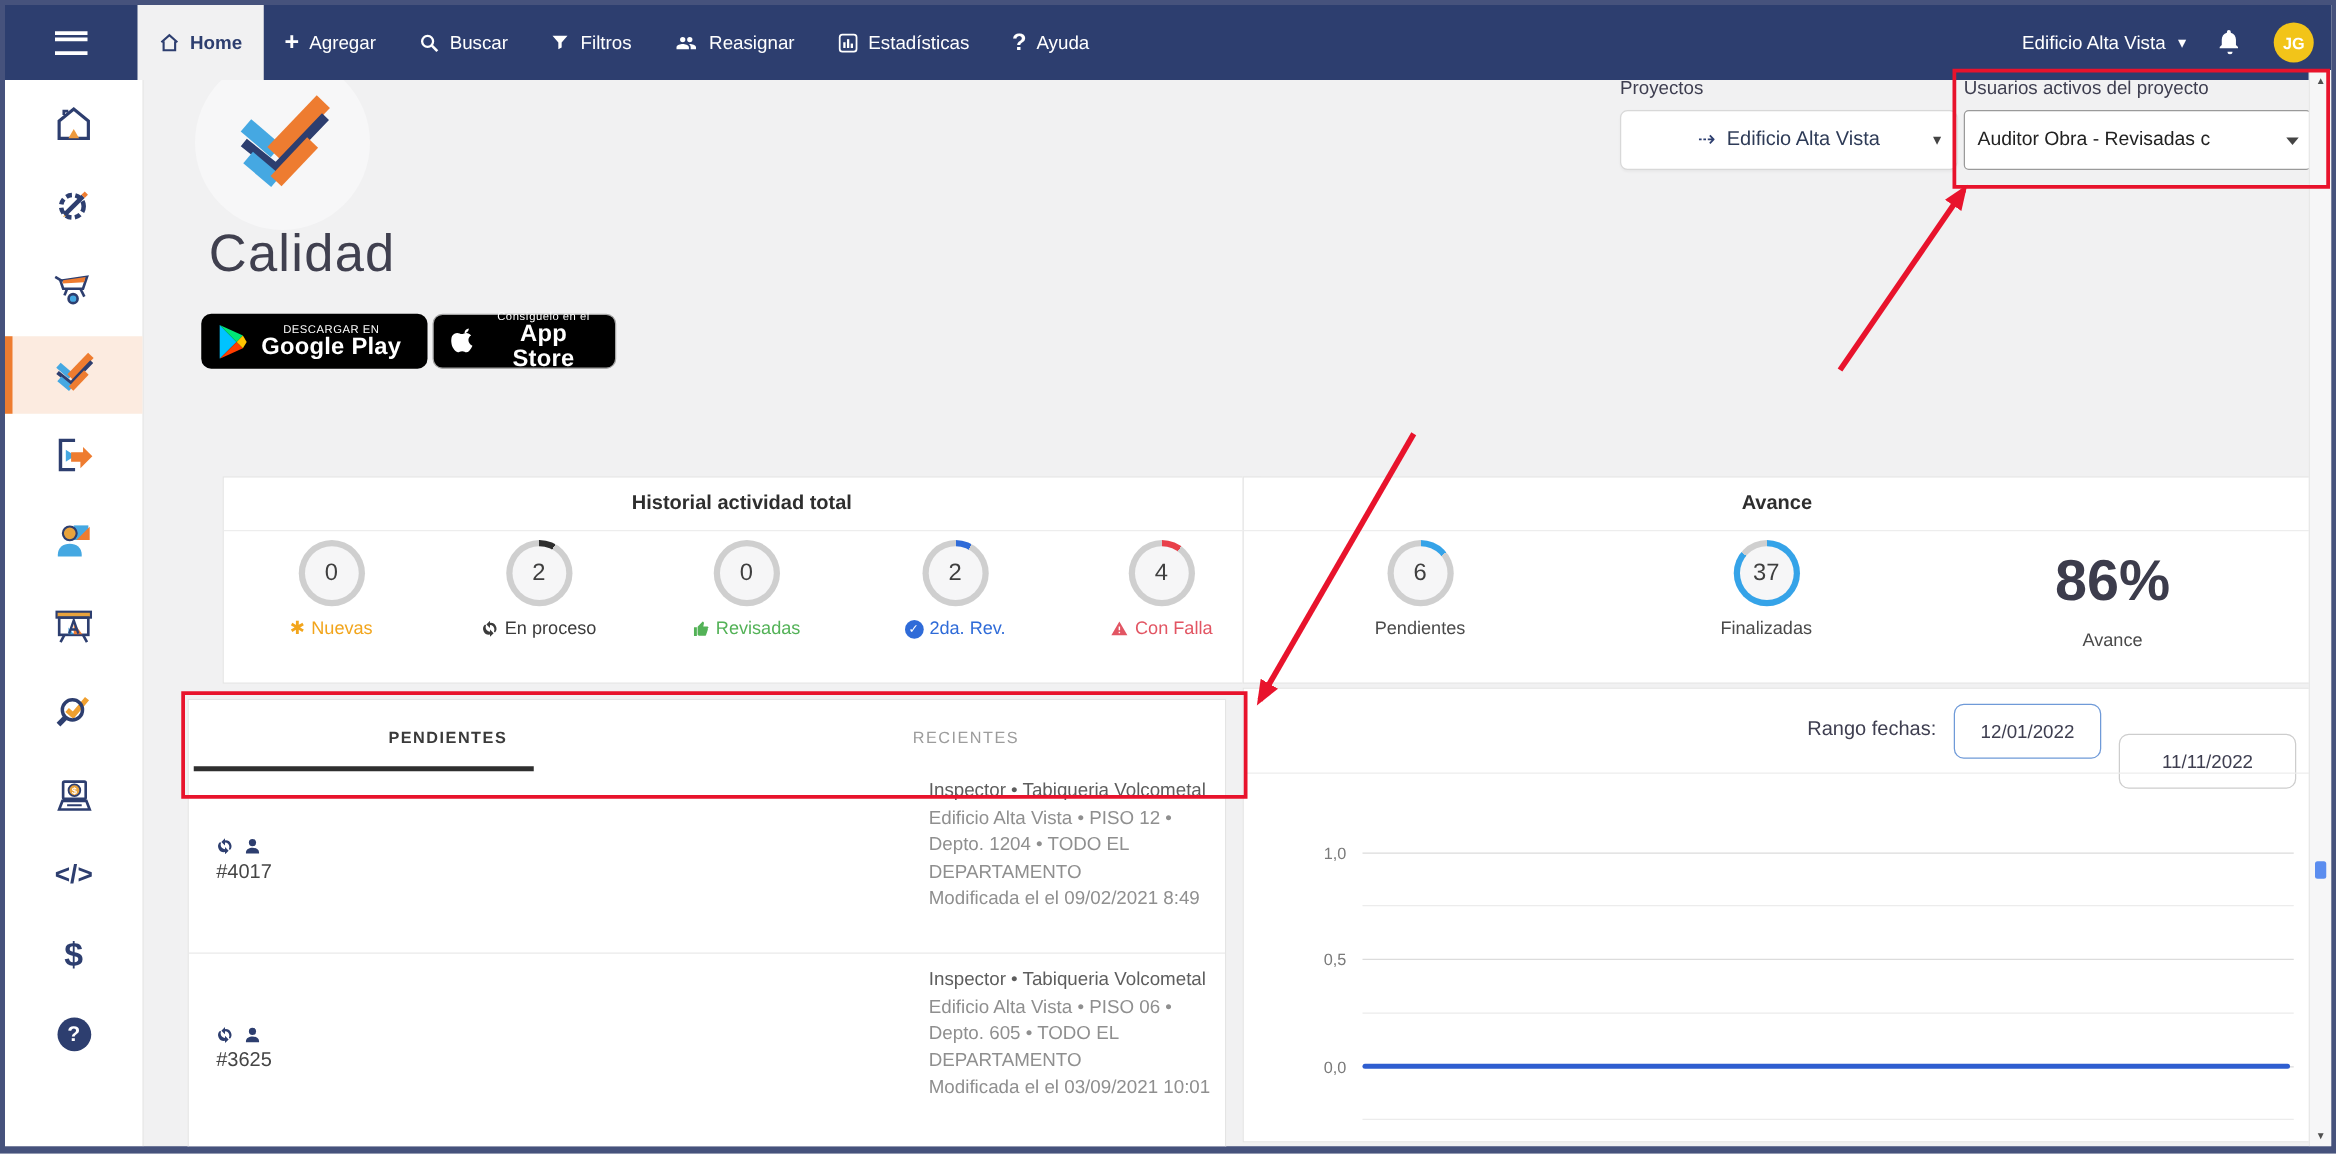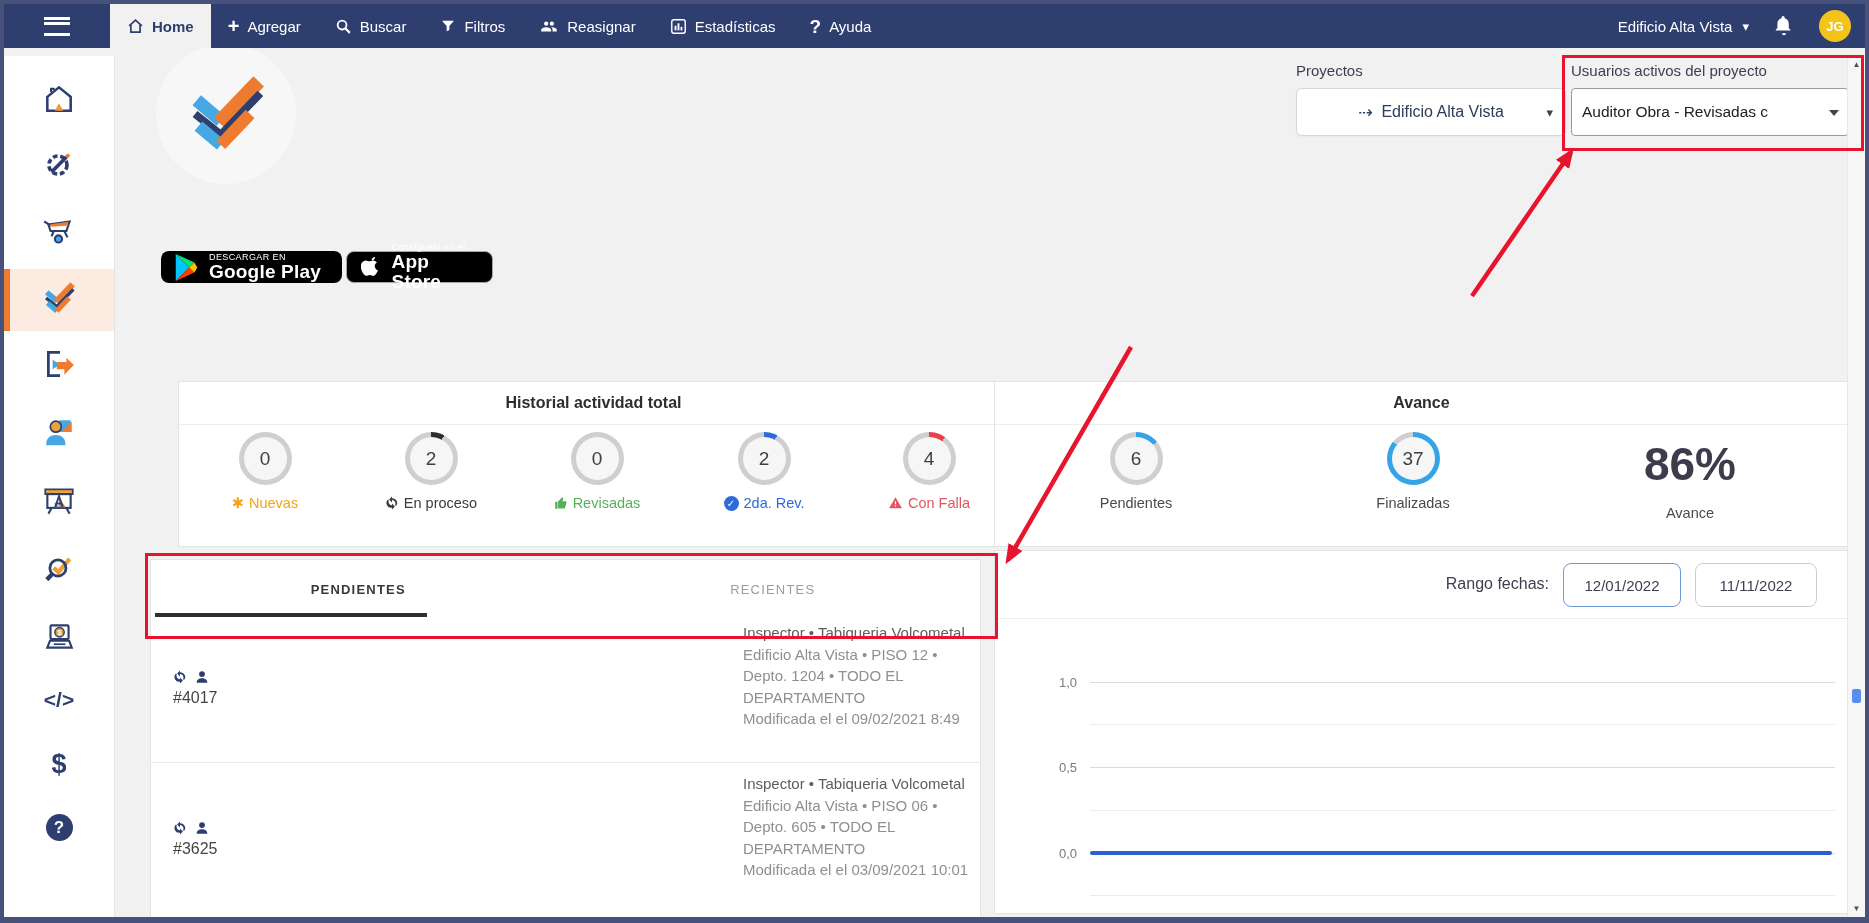--- a/index.html
+++ b/index.html
@@ -1,20 +1,20 @@
 <!DOCTYPE html>
 <html><head>
 <meta charset="utf-8">
 <style>
   html,body{margin:0;padding:0;background:#ffffff;}
   .page{position:relative;width:1869px;height:923px;box-sizing:border-box;
         border:4px solid #46527c;border-bottom-width:6px;background:#f1f1f2;overflow:hidden;
         font-family:"Liberation Sans","DejaVu Sans",sans-serif;}
   
-  .navbar{position:absolute;left:0;top:0;right:0;height:44px;background:#2d3e6f;display:flex;align-items:stretch;z-index:6;}
+  .navbar{position:absolute;left:0;top:0;right:0;height:60px;background:#2d3e6f;display:flex;align-items:stretch;z-index:6;}
   .burger{width:106px;display:flex;align-items:center;justify-content:center;cursor:pointer;}
   .burger i{display:block;width:26px;height:13px;border-top:3px solid #fff;border-bottom:3px solid #fff;position:relative;}
   .burger i::after{content:"";position:absolute;left:0;top:2px;width:26px;height:3px;background:#fff;}
   .nav-item{display:flex;align-items:center;gap:8px;padding:0 17px;color:#fff;font-size:15px;cursor:pointer;white-space:nowrap;}
   .nav-item.active{background:#f1f1f2;color:#2d3e6f;font-weight:bold;}
   .nav-item svg{display:block;}
   .nav-plus{font-size:20px;font-weight:bold;line-height:1;}
   .nav-q{font-size:19px;font-weight:bold;line-height:1;}
   .nav-right{margin-left:auto;display:flex;align-items:center;gap:24px;padding-right:14px;color:#fff;}
   .proj-sel{display:flex;align-items:center;gap:10px;font-size:15px;cursor:pointer;}
@@ -26,22 +26,22 @@
   .side-active{position:absolute;left:0;top:213px;width:110px;height:62px;background:#fcebe0;}
   .side-active::before{content:"";position:absolute;left:0;top:0;width:6px;height:62px;background:#ee7c30;}
   .side-item{position:absolute;left:0;width:110px;display:flex;justify-content:center;cursor:pointer;}
   .txt-ic{font-weight:bold;color:#2d3e6f;}
   .help-circle{width:27px;height:27px;border-radius:50%;background:#2d3e6f;color:#fff;font-weight:bold;font-size:17px;
                display:flex;align-items:center;justify-content:center;}
   
   .logo-circle{position:absolute;left:152px;top:40px;width:140px;height:140px;border-radius:50%;background:#f7f7f8;
                display:flex;align-items:center;justify-content:center;z-index:2;}
   .app-title{position:absolute;left:163px;top:175px;font-size:42px;color:#40404f;letter-spacing:1px;z-index:3;}
-  .badge{position:absolute;top:247px;height:32px;background:#000;border-radius:8px;display:flex;align-items:center;
-         gap:10px;padding:0 14px;box-sizing:border-box;color:#fff;cursor:pointer;}
+  .badge{position:absolute;top:247px;height:44px;background:#000;border-radius:8px;display:flex;align-items:center;
+         gap:10px;padding:0 14px;box-sizing:border-box;color:#fff;cursor:pointer;text-align:center;}
   .badge .b1{font-size:9px;letter-spacing:.4px;}
   .badge .b2{font-size:19px;font-weight:bold;letter-spacing:.2px;line-height:1.05;}
   .badge.gp{left:157px;width:181px;}
   .badge.as{left:342px;width:147px;border:1px solid #a6a6a6;}
   .sel-label{position:absolute;top:58px;font-size:15px;color:#3e3e50;}
   .sel-box{position:absolute;top:84px;height:48px;background:#fff;box-sizing:border-box;display:flex;align-items:center;cursor:pointer;}
   .sel-proy{left:1292px;width:270px;border:1px solid #d8d8d8;border-radius:6px;justify-content:center;gap:9px;
             font-size:16px;color:#2e3b57;box-shadow:0 1px 2px rgba(0,0,0,.04);}
   .sel-proy .caret2{position:absolute;right:12px;color:#444;font-size:13px;}
   .dash-arrow{color:#2d3e6f;font-size:17px;}
@@ -87,21 +87,21 @@
   .row-text{position:absolute;left:592px;width:242px;font-size:15px;line-height:21.5px;}
   .row-text .l1{color:#5d5d5d;}
   .row-text .l2{color:#8f8f8f;}
   .row-text .l3{color:#8f8f8f;}
   
   .chartcard{left:990px;top:546px;width:855px;height:364px;}
   .rango{position:absolute;right:299px;top:24px;font-size:16px;color:#3e3e50;}
   .date-box{position:absolute;top:12px;height:44px;box-sizing:border-box;border-radius:8px;background:#fff;
             display:flex;align-items:center;justify-content:center;font-size:15px;color:#3e3e50;cursor:pointer;}
   .d1{left:568px;width:118px;border:1.5px solid #6f9ad8;}
-  .d2{left:700px;width:122px;border:1px solid #cdcdcd;}
+  .d2{left:700px;width:142px;border:1px solid #cdcdcd;margin-top:24px;}
   .chart-divider{position:absolute;left:0;top:67px;width:100%;height:1px;background:#ededed;}
   .ylab{position:absolute;width:40px;text-align:right;font-size:13px;color:#7a7a7a;}
   .grid{position:absolute;left:95px;width:745px;height:1px;}
   .grid.major{background:#dcdcdc;}
   .grid.minor{background:#ececec;}
   .dataline{position:absolute;left:95px;top:300px;width:742px;height:4px;border-radius:2px;background:#2e5ed0;}
   
   .scrollbar{position:absolute;right:0;top:52px;width:17px;bottom:0;background:#f6f6f7;border-left:1px solid #e8e8e8;z-index:7;}
   .sb-arrow{position:absolute;left:0;width:17px;text-align:center;font-size:8px;color:#505050;cursor:pointer;}
   .sb-up{top:4px;} .sb-down{bottom:4px;}
@@ -272,20 +272,21 @@
 
   <div class="logo-circle">
     <svg width="86" height="86" viewBox="0 0 100 100">
         <line x1="16" y1="34" x2="44" y2="58" stroke="#45a8e2" stroke-width="15"></line>
         <line x1="42" y1="60" x2="88" y2="12" stroke="#ee7c30" stroke-width="17"></line>
         <polyline points="14,50 44,74 90,26" fill="none" stroke="#2d3e6f" stroke-width="9"></polyline>
         <line x1="18" y1="64" x2="44" y2="86" stroke="#45a8e2" stroke-width="14"></line>
         <line x1="44" y1="86" x2="78" y2="50" stroke="#ee7c30" stroke-width="14"></line>
       </svg>
   </div>
+  <div class="app-title">Calidad</div>
 
   <div class="badge gp">
     <svg width="24" height="27" viewBox="0 0 20 24">
         <polygon points="0,0 0,24 12,12" fill="#00c3ff"></polygon>
         <polygon points="0,0 12,12 16.5,7.5" fill="#00e676"></polygon>
         <polygon points="0,24 12,12 16.5,16.5" fill="#ff3d00"></polygon>
         <polygon points="12,12 16.5,7.5 19.2,12 16.5,16.5" fill="#ffc400"></polygon>
       </svg>
     <div>
       <div class="b1">DESCARGAR EN</div>

